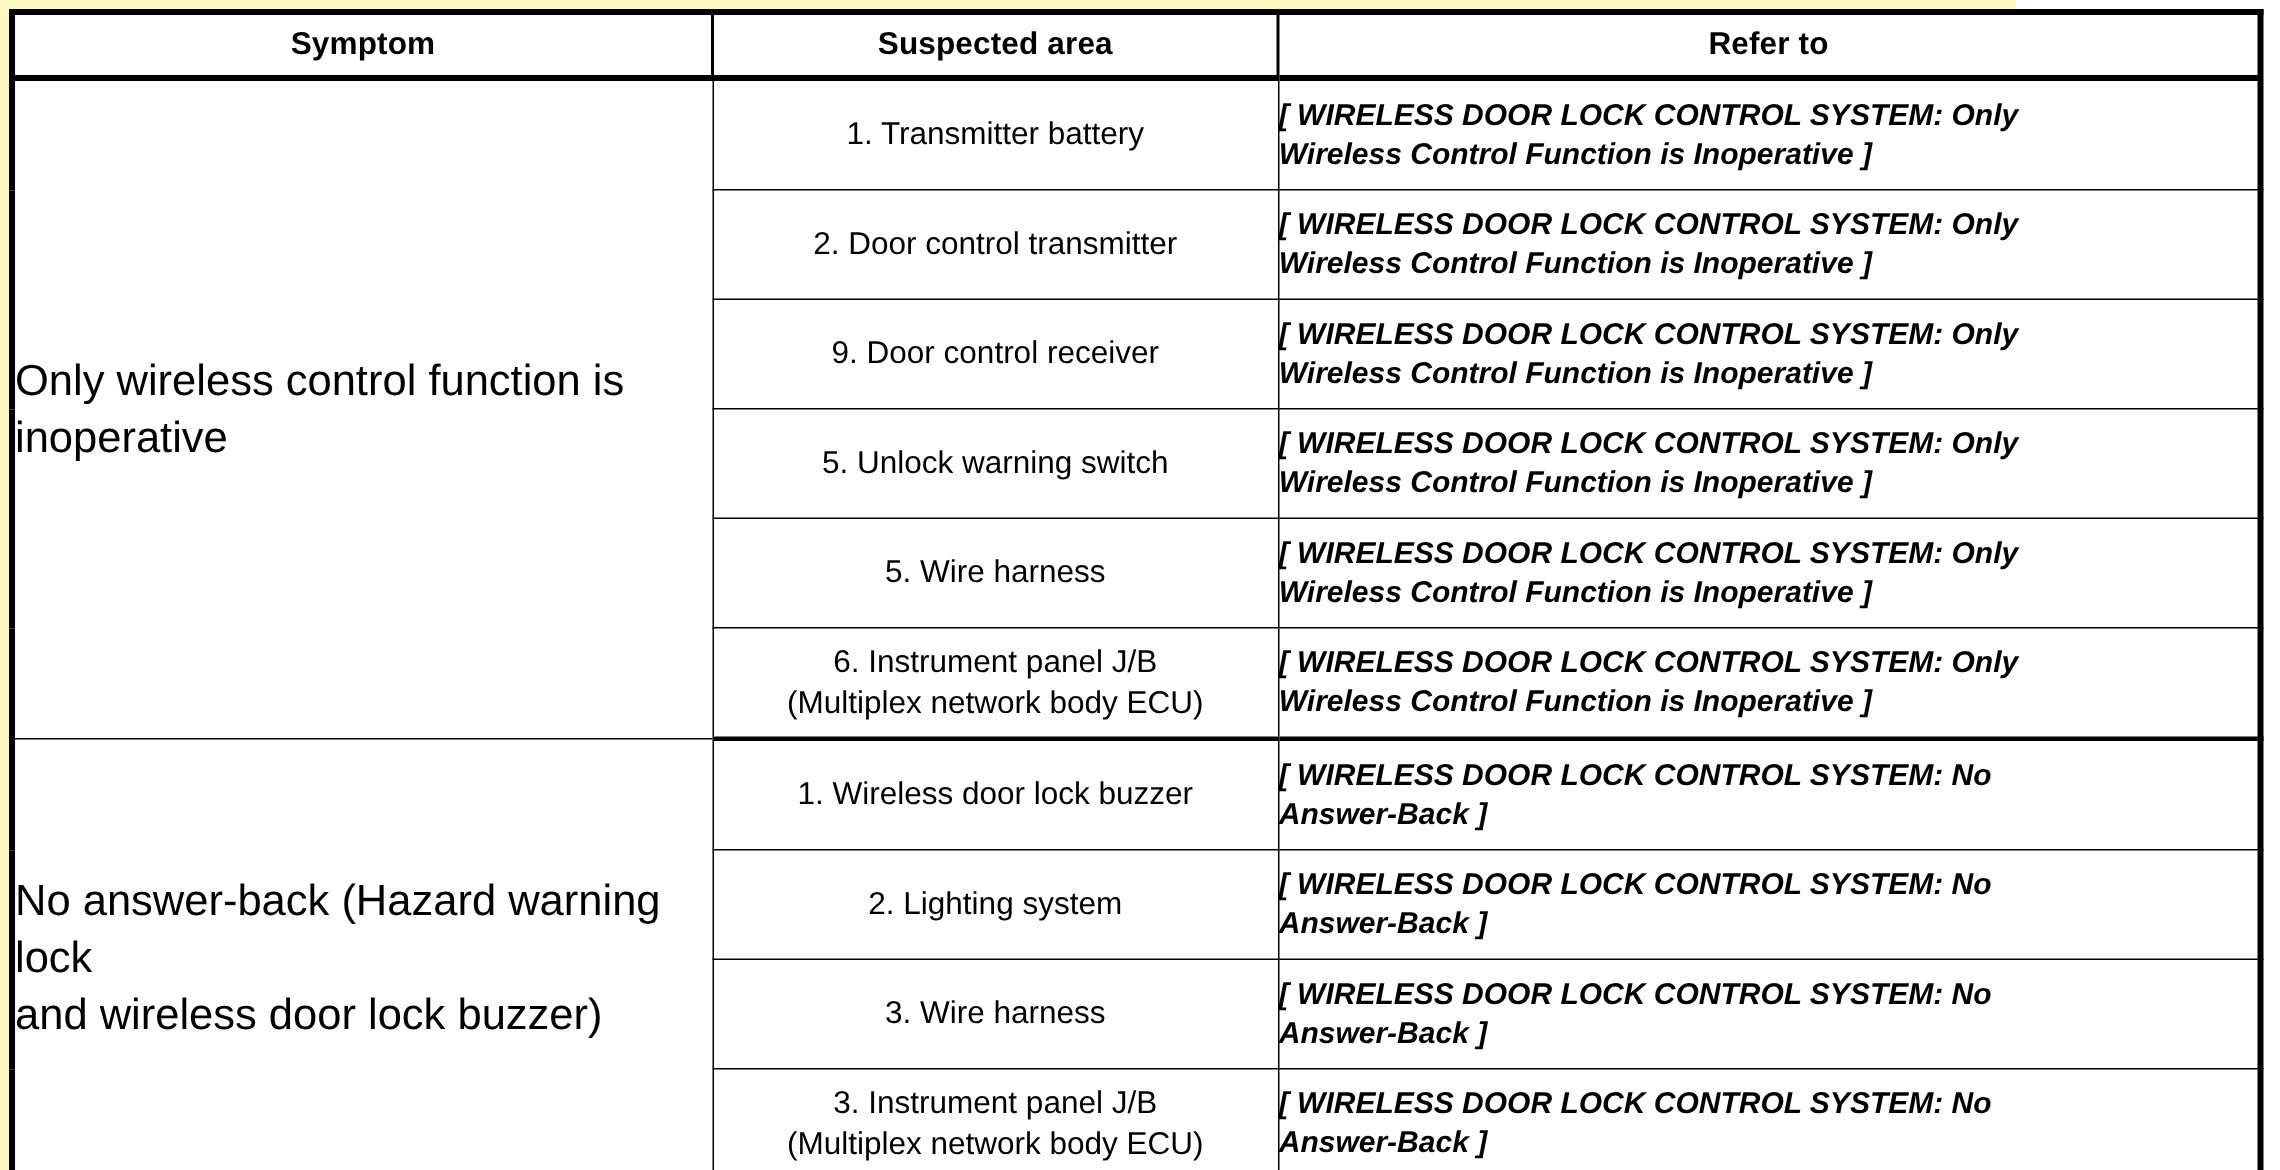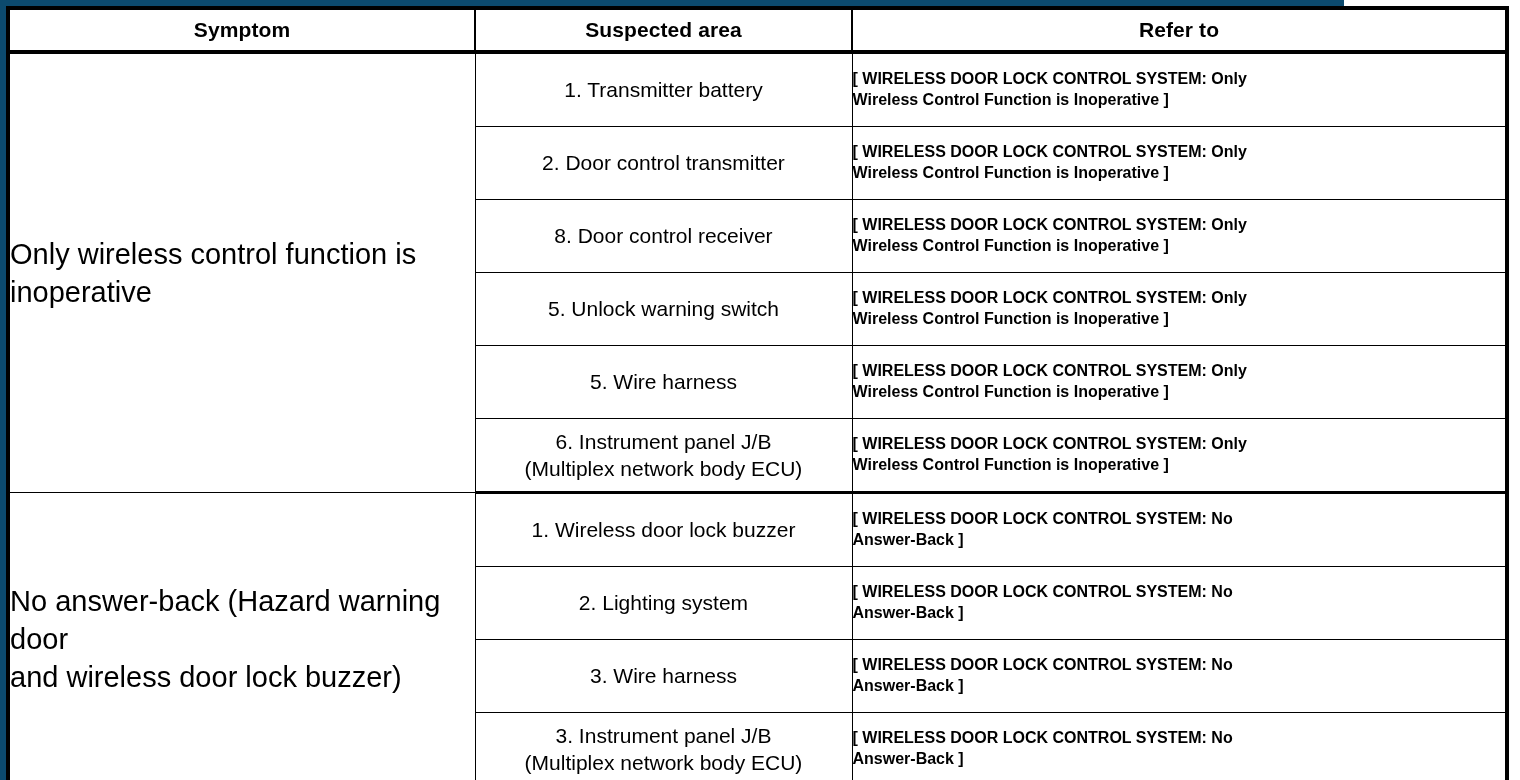--- a/index.html
+++ b/index.html
@@ -12,21 +12,21 @@
     height: 780px;
     font-family: "Liberation Sans", sans-serif;
     color: #000000;
     overflow: hidden;
   }
 
   .sheet {
     position: relative;
     width: 1344px;
     height: 780px;
-    background: #0c4a6e;
+    background: #fef9c3;
   }
 
   table.diag-table {
     position: absolute;
     left: 6px;
     top: 6px;
     width: 1499px;
     border-collapse: collapse;
     table-layout: fixed;
     background: #ffffff;
@@ -87,28 +87,29 @@
     border-right: 2px solid #000000;
     border-top: 1px solid #000000;
     border-bottom: 1px solid #000000;
   }
   td.area-cell.block-end {
     border-bottom: 3px solid #000000;
   }
 
   
   td.refer-cell {
-    font-size: 16px;
+    font-size: 20px;
     font-weight: bold;
     line-height: 1.3;
     padding: 0 10px 0 10px;
     vertical-align: middle;
     text-align: left;
     border-top: 1px solid #000000;
     border-bottom: 1px solid #000000;
+    font-style: italic;
   }
   td.refer-cell.block-end {
     border-bottom: 3px solid #000000;
   }
 
   .body-row td { height: 72px; }
   .body-row.tall td { height: 72px; }
 
   .line { display: block; }
 </style>
@@ -153,21 +154,21 @@
           <span class="line">2. Door control transmitter</span>
         </td>
         <td class="refer-cell">
           <span class="line">[ WIRELESS DOOR LOCK CONTROL SYSTEM: Only</span>
           <span class="line">Wireless Control Function is Inoperative ]</span>
         </td>
       </tr>
 
       <tr class="body-row">
         <td class="area-cell">
-          <span class="line">8. Door control receiver</span>
+          <span class="line">9. Door control receiver</span>
         </td>
         <td class="refer-cell">
           <span class="line">[ WIRELESS DOOR LOCK CONTROL SYSTEM: Only</span>
           <span class="line">Wireless Control Function is Inoperative ]</span>
         </td>
       </tr>
 
       <tr class="body-row">
         <td class="area-cell">
           <span class="line">5. Unlock warning switch</span>
@@ -194,21 +195,21 @@
           <span class="line">(Multiplex network body ECU)</span>
         </td>
         <td class="refer-cell block-end">
           <span class="line">[ WIRELESS DOOR LOCK CONTROL SYSTEM: Only</span>
           <span class="line">Wireless Control Function is Inoperative ]</span>
         </td>
       </tr>
 
       <tr class="body-row">
         <td class="symptom-cell block-end" rowspan="4">
-          <span class="line">No answer-back (Hazard warning door</span>
+          <span class="line">No answer-back (Hazard warning lock</span>
           <span class="line">and wireless door lock buzzer)</span>
         </td>
         <td class="area-cell">
           <span class="line">1. Wireless door lock buzzer</span>
         </td>
         <td class="refer-cell">
           <span class="line">[ WIRELESS DOOR LOCK CONTROL SYSTEM: No</span>
           <span class="line">Answer-Back ]</span>
         </td>
       </tr>

